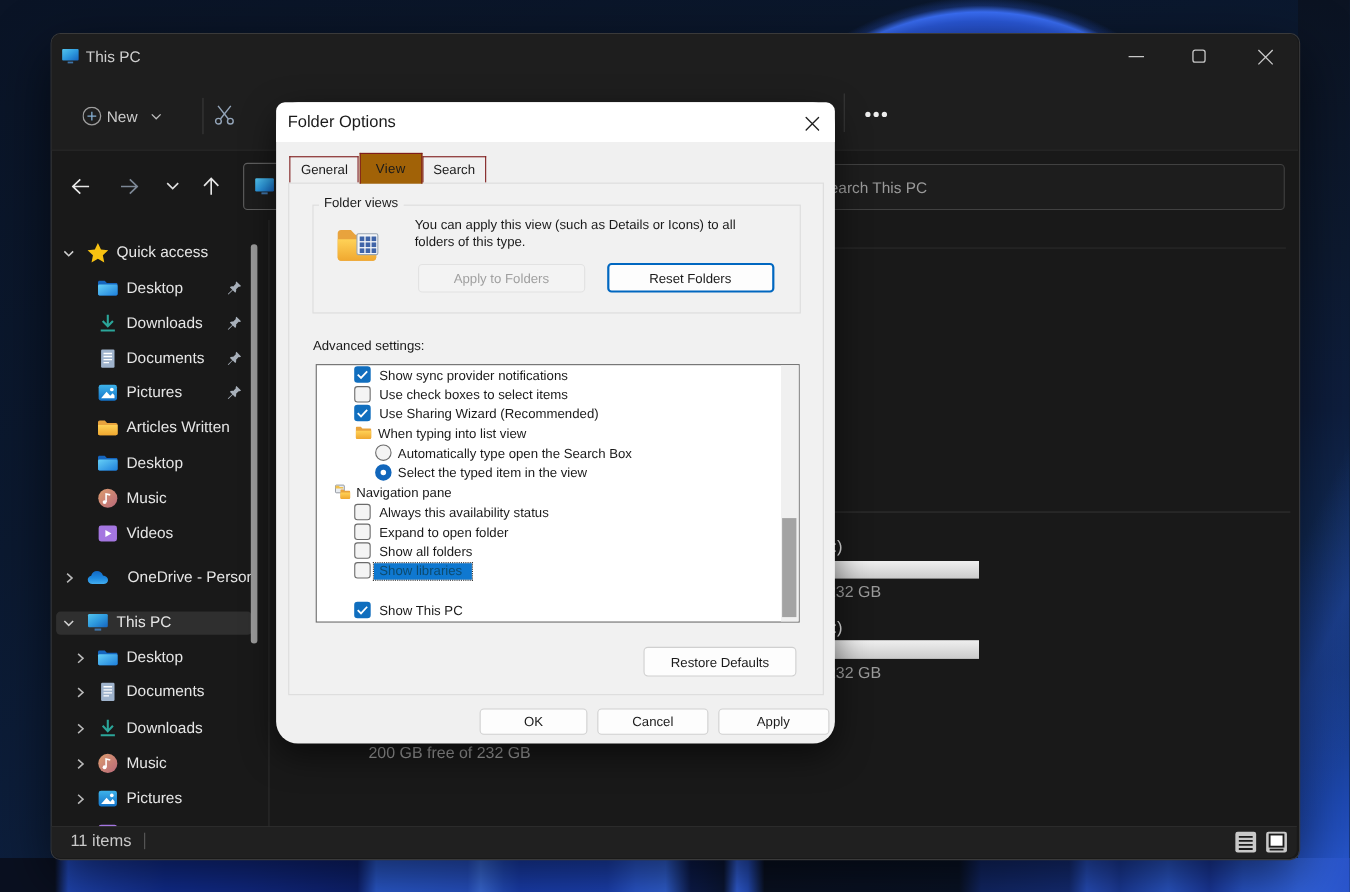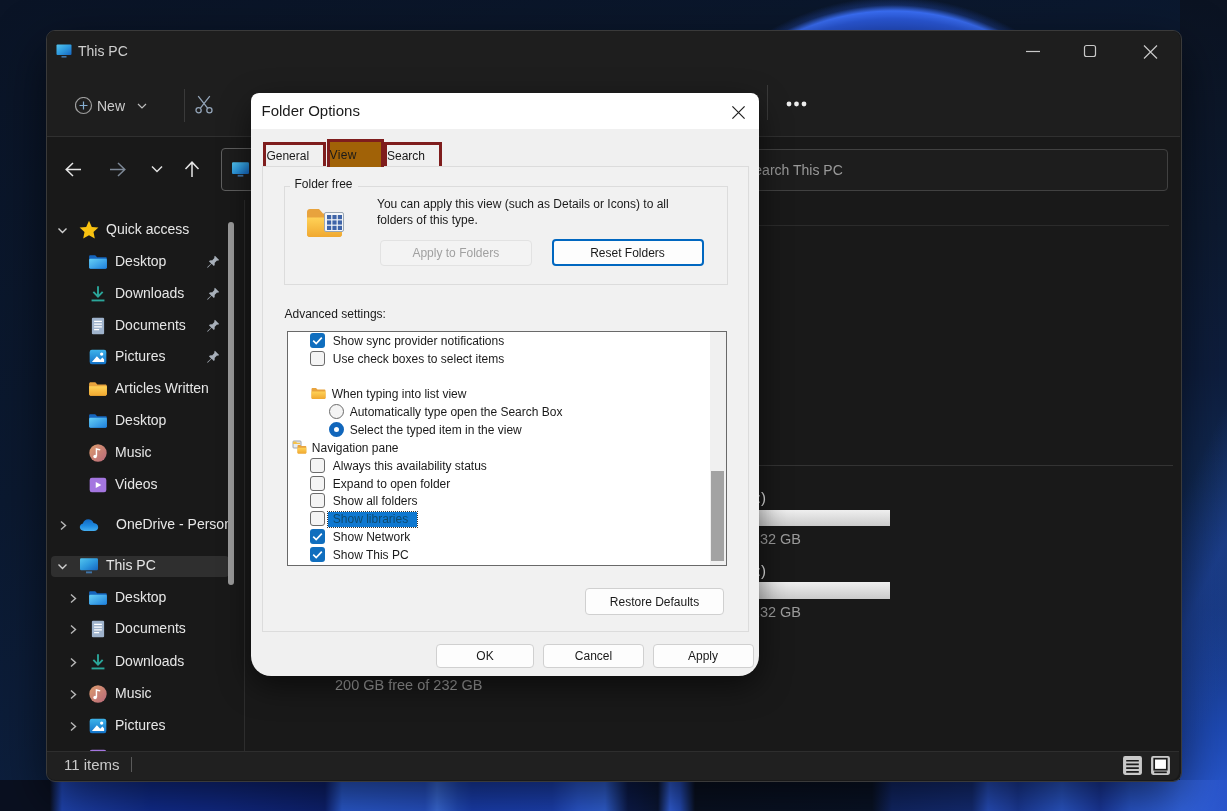--- a/index.html
+++ b/index.html
@@ -63,30 +63,30 @@
   .drvfree { position:absolute; font-size:14.5px; color:#9b9b9b; white-space:nowrap; }
   
   #status { position:absolute; left:0; top:720px; width:1132px; height:29px;
     background:#202020; border-top:1px solid #2e2e2e; border-radius:0 0 8px 8px; }
   
   #dlg { position:absolute; left:251px; top:93px; width:508px; height:583px;
     background:#f0f0f0; border-radius:20px; box-shadow:0 10px 30px rgba(0,0,0,0.55);
     font-size:12px; color:#1a1a1a; }
   #dlgtitle { position:absolute; left:0; top:0; width:508px; height:36px; background:#ffffff; border-radius:8px 8px 0 0; }
   #dlgtitle span { position:absolute; left:10.5px; top:8.5px; font-size:15px; color:#1a1a1a; }
-  .tab { position:absolute; border:3px solid #7f1d1d; background:#f0f0f0; text-align:left; }
+  .tab { position:absolute; border:1px solid #7f1d1d; background:#f0f0f0; text-align:center; }
   #page { position:absolute; left:11px; top:73px; width:487px; height:466px;
     border:1px solid #dcdcdc; background:#f1f1f1; }
   .btn { position:absolute; background:#fdfdfd; border:1px solid #d0d0d0; border-radius:4px;
     text-align:center; color:#1a1a1a; font-size:12px; }
   .gb { position:absolute; left:21px; top:19px; width:444px; height:99px; border:1px solid #dcdcdc; }
   .gb-label { position:absolute; left:26.5px; top:10px; background:#f1f1f1; padding:0 5px; font-size:12px; }
   #lst { position:absolute; left:23.5px; top:163.5px; width:440px; height:235px;
     background:#ffffff; border:1px solid #696969; }
-  .li { position:absolute; left:0; height:18px; width:420px;text-decoration:underline; }
+  .li { position:absolute; left:12px; height:18px; width:420px;text-decoration:underline; }
   .li .t { position:absolute; top:2px; font-size:12px; white-space:nowrap; }
   .cb { position:absolute; width:15px; height:15px; top:1px; border-radius:3px; }
   .cb.off { background:#f4f4f4; border:1px solid #6b6b6b; }
   .cb.on  { background:#106ebe; }
   .rd { position:absolute; width:15px; height:15px; top:1px; border-radius:50%; }
   .rd.off { background:#f4f4f4; border:1px solid #6b6b6b; }
   .rd.on  { background:#ffffff; border:5px solid #1166bb; }
 </style>
 </head>
 <body>
@@ -397,21 +397,21 @@
       <span>Folder Options</span>
     </div>
   <svg class="abs" style="left:481px;top:106px;top:13px" width="13" height="13" viewBox="0 0 13 13">
     <path d="M 0.4 0.4 L 12.6 12.6 M 12.6 0.4 L 0.4 12.6" stroke="#1f1f1f" stroke-width="1.2" fill="none"></path>
   </svg>
 
   <div class="tab" style="left:12.4px;top:49.3px;width:63px;height:24.7px;border-bottom:none;line-height:23px">General</div>
   <div class="tab" style="left:133px;top:49.3px;width:57.6px;height:24.7px;border-bottom:none;line-height:23px">Search</div>
   <div id="page">
     <div class="gb"></div>
-    <div class="gb-label">Folder free</div>
+    <div class="gb-label">Folder views</div>
 
     <svg class="abs" style="left:42px;top:38px" width="41" height="35" viewBox="0 0 41 35">
       <path d="M2 7 C2 5.3 3.3 4 5 4 H14 L18 8.5 H34 C35.7 8.5 37 9.8 37 11.5 V29 C37 30.7 35.7 32 34 32 H5 C3.3 32 2 30.7 2 29 Z" fill="#e8a33d"></path>
       <path d="M2 12.5 H37 V29 C37 30.7 35.7 32 34 32 H5 C3.3 32 2 30.7 2 29 Z" fill="url(#fldy)"></path>
       <rect x="19.5" y="7.5" width="19" height="19" rx="1.5" fill="#f4f6f8" stroke="#9aa7b4" stroke-width="1"></rect>
       <g fill="#3f64a8">
         <rect x="22" y="10" width="4.2" height="4.2"></rect>
           <rect x="27.4" y="10" width="4.2" height="4.2"></rect>
           <rect x="32.8" y="10" width="4.2" height="4.2"></rect>
         <rect x="22" y="15.4" width="4.2" height="4.2"></rect>
@@ -432,20 +432,28 @@
             <svg width="15" height="15" viewBox="0 0 15 15">
               <path d="M3.2 7.6 L6.2 10.6 L11.8 4.6" stroke="#fff" stroke-width="1.6" fill="none"></path>
             </svg>
           </span>
         <span class="t" style="left:45.3px">Show sync provider notifications</span>
       </div>
       <div class="li" style="top:18.05px">
         <span class="cb off" style="left:22px"></span>
         <span class="t" style="left:45.3px">Use check boxes to select items</span>
       </div>
+      <div class="li" style="top:35.9px">
+        <span class="cb on" style="left:22px">
+            <svg width="15" height="15" viewBox="0 0 15 15">
+              <path d="M3.2 7.6 L6.2 10.6 L11.8 4.6" stroke="#fff" stroke-width="1.6" fill="none"></path>
+            </svg>
+          </span>
+        <span class="t" style="left:45.3px">Use Sharing Wizard (Recommended)</span>
+      </div>
       <div class="li" style="top:53.75px">
         <svg class="abs" style="left:23px;top:2px" width="15" height="13" viewBox="0 0 15 13">
             <path d="M0.5 2.2 C0.5 1.5 1 1 1.7 1 H5 L6.5 2.6 H13.3 C14 2.6 14.5 3.1 14.5 3.8 V10.8 C14.5 11.5 14 12 13.3 12 H1.7 C1 12 0.5 11.5 0.5 10.8 Z" fill="#e8a33d"></path>
             <path d="M0.5 4.6 H14.5 V10.8 C14.5 11.5 14 12 13.3 12 H1.7 C1 12 0.5 11.5 0.5 10.8 Z" fill="url(#fldy)"></path>
           </svg>
         <span class="t" style="left:44.2px">When typing into list view</span>
       </div>
       <div class="li" style="top:71.6px">
         <span class="rd off" style="left:41px"></span>
         <span class="t" style="left:62.2px">Automatically type open the Search Box</span>
@@ -473,28 +481,20 @@
       </div>
       <div class="li" style="top:160.85px">
         <span class="cb off" style="left:22px"></span>
         <span class="t" style="left:45.3px">Show all folders</span>
       </div>
       <div class="li" style="top:178.7px">
         <span class="cb off" style="left:22px"></span>
         <div class="abs" style="left:40.8px;top:1.7px;width:88.8px;height:15px;background:#0f78d0;outline:1px dotted #333"></div>
         <span class="t" style="left:45.3px;color:#0c4a6e">Show libraries</span>
       </div>
-      <div class="li" style="top:196.55px">
-        <span class="cb on" style="left:22px">
-            <svg width="15" height="15" viewBox="0 0 15 15">
-              <path d="M3.2 7.6 L6.2 10.6 L11.8 4.6" stroke="#fff" stroke-width="1.6" fill="none"></path>
-            </svg>
-          </span>
-        <span class="t" style="left:45.3px">Show Network</span>
-      </div>
       <div class="li" style="top:214.4px">
         <span class="cb on" style="left:22px">
             <svg width="15" height="15" viewBox="0 0 15 15">
               <path d="M3.2 7.6 L6.2 10.6 L11.8 4.6" stroke="#fff" stroke-width="1.6" fill="none"></path>
             </svg>
           </span>
         <span class="t" style="left:45.3px">Show This PC</span>
       </div>
       <div class="abs" style="right:0;top:0;width:16px;height:100%;background:#f0f0f0"></div>
       <div class="abs" style="right:1.5px;top:139.5px;width:13px;height:90px;background:#a3a3a3"></div>

